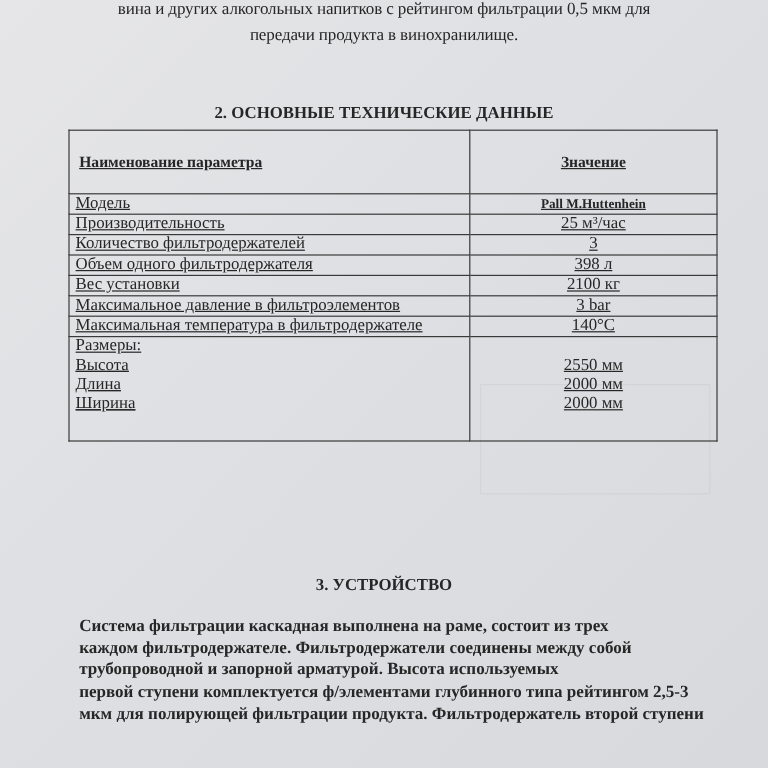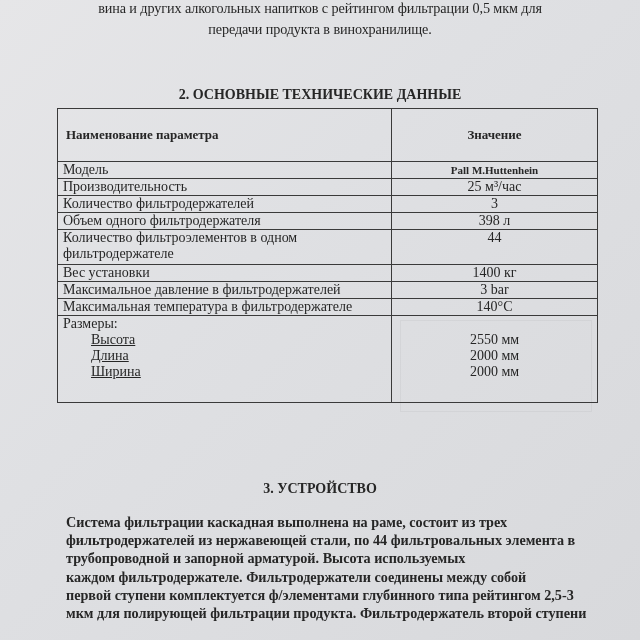--- a/index.html
+++ b/index.html
@@ -43,20 +43,21 @@
     .st3 { top: 481px; }
 
     table.specs {
       position: absolute;
       left: 57px;
       top: 108px;
       width: 541px;
       border-collapse: collapse;
       font-size: 14px;
       line-height: 16px;
+      text-decoration: underline;
     }
     table.specs td, table.specs th {
       border: 1px solid #3a3a3a;
       padding: 0 0 0 5px;
       vertical-align: top;
     }
     table.specs th {
       height: 52px;
       font-weight: bold;
       font-size: 13px;
@@ -64,21 +65,21 @@
       text-align: left;
       padding-left: 8px;
     }
     table.specs th.val-h { text-align: center; padding-left: 0; }
     table.specs td.param { width: 328px; }
     table.specs td.val { text-align: center; padding-left: 0; }
     table.specs tr.r { height: 17px; }
     table.specs tr.r2 { height: 35px; }
     table.specs td.model { font-weight: bold; font-size: 11px; }
     .dims td { height: 86px; }
-    .dim-label { text-decoration: underline; display: block; margin-left: 28px; }
+    .dim-label { text-decoration: underline; display: block; }
     .dim-head { display: block; }
     .dim-val { display: block; }
     .dim-spacer { display: block; height: 16px; }
 
     .body-text {
       position: absolute;
       left: 66px;
       top: 513px;
       width: 560px;
       font-size: 14.2px;
@@ -122,30 +123,26 @@
       <td class="val">25 м³/час</td>
     </tr>
     <tr class="r">
       <td class="param">Количество фильтродержателей</td>
       <td class="val">3</td>
     </tr>
     <tr class="r">
       <td class="param">Объем одного фильтродержателя</td>
       <td class="val">398 л</td>
     </tr>
-    <tr class="r2">
-      <td class="param">Количество фильтроэлементов в одном фильтродержателе</td>
-      <td class="val">44</td>
+    <tr class="r">
+      <td class="param">Вес установки</td>
+      <td class="val">2100 кг</td>
     </tr>
     <tr class="r">
-      <td class="param">Вес установки</td>
-      <td class="val">1400 кг</td>
-    </tr>
-    <tr class="r">
-      <td class="param">Максимальное давление в фильтродержателей</td>
+      <td class="param">Максимальное давление в фильтроэлементов</td>
       <td class="val">3 bar</td>
     </tr>
     <tr class="r">
       <td class="param">Максимальная температура в фильтродержателе</td>
       <td class="val">140°C</td>
     </tr>
     <tr class="dims">
       <td class="param">
         <span class="dim-head">Размеры:</span>
         <span class="dim-label">Высота</span>
@@ -159,20 +156,19 @@
         <span class="dim-val">2000 мм</span>
       </td>
     </tr>
   </tbody>
     </table>
 
   <div class="section-title st3">3. УСТРОЙСТВО</div>
 
   <div class="body-text">
     <span class="line">Система фильтрации каскадная выполнена на раме, состоит из трех</span>
-    <span class="line">фильтродержателей из нержавеющей стали, по 44 фильтровальных элемента в</span>
+    <span class="line">каждом фильтродержателе.  Фильтродержатели соединены между собой</span>
     <span class="line">трубопроводной и запорной арматурой. Высота используемых</span>
-    <span class="line">каждом фильтродержателе.  Фильтродержатели соединены между собой</span>
     <span class="line">первой ступени комплектуется ф/элементами глубинного типа рейтингом 2,5-3</span>
     <span class="line">мкм для полирующей фильтрации продукта. Фильтродержатель второй ступени</span>
   </div>
 
 </div>
 
 </body></html>

